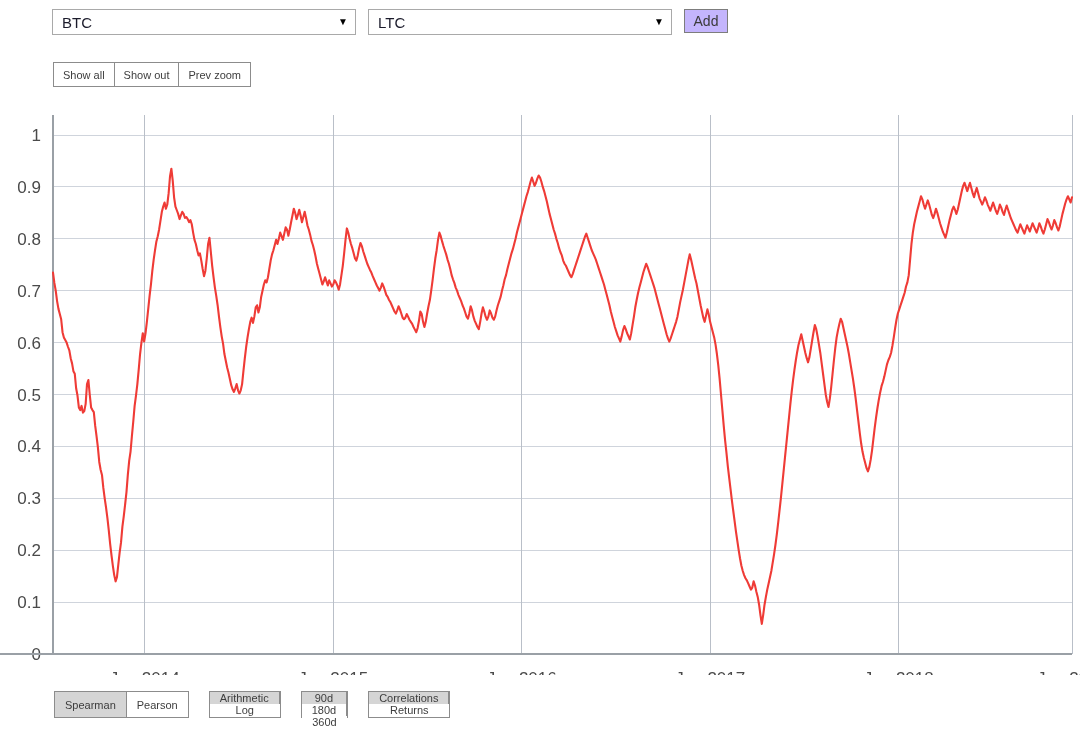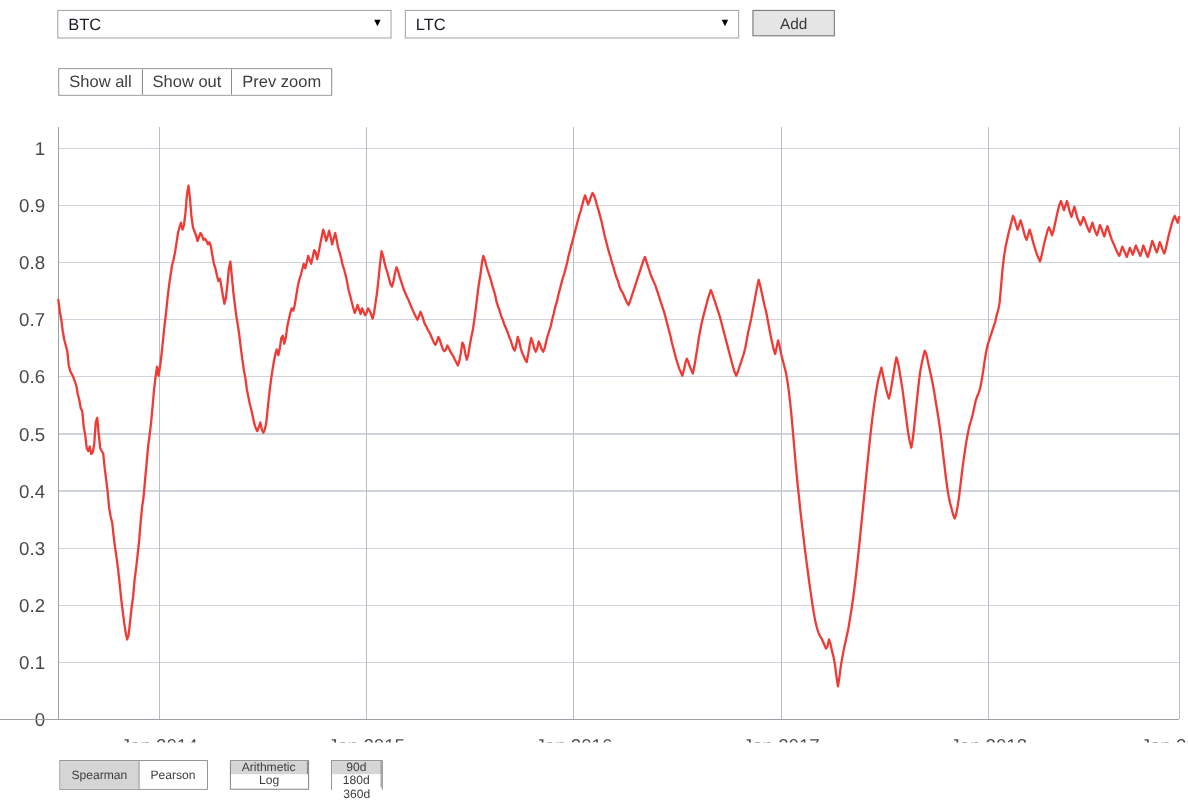--- a/index.html
+++ b/index.html
@@ -40,23 +40,23 @@
     cursor: pointer;
   }
   .symbol-select .caret {
     font-size: 10px;
     color: #000;
     line-height: 1;
   }
   .add-btn {
     height: 24px;
     min-width: 44px;
-    padding: 0 24px;
+    padding: 0 8px;
     border: 1px solid #7d7d7d;
-    background: #e5e5e5;
+    background: #c4b5fd;
     font-size: 14px;
     color: #3a3a3a;
     font-family: "Liberation Sans", sans-serif;
     cursor: pointer;
     box-sizing: border-box;
   }
 
   
   .zoom-bar {
     position: absolute;
@@ -71,21 +71,21 @@
     background: #ffffff;
     height: 25px;
     box-sizing: border-box;
   }
   .btn-group + .btn-group { margin-left: 17px; }
   .btn-group .gbtn {
     display: flex;
     align-items: center;
     justify-content: center;
     padding: 0 9px;
-    font-size: 15px;
+    font-size: 11px;
     color: #3d3d3d;
     background: #ffffff;
     border-right: 1px solid #8c8c8c;
     cursor: pointer;
     white-space: nowrap;
     box-sizing: border-box;
   }
   .btn-group .gbtn:last-child { border-right: none; }
   .btn-group .gbtn.selected { background: #d5d5d5; }
 
@@ -182,13 +182,17 @@
   </div>
   <div class="btn-group">
     <div class="gbtn selected">Arithmetic</div>
     <div class="gbtn">Log</div>
   </div>
   <div class="btn-group">
     <div class="gbtn selected">90d</div>
     <div class="gbtn">180d</div>
     <div class="gbtn">360d</div>
   </div>
+  <div class="btn-group">
+    <div class="gbtn selected">Correlations</div>
+    <div class="gbtn">Returns</div>
+  </div>
 </div>
 
 </body></html>

